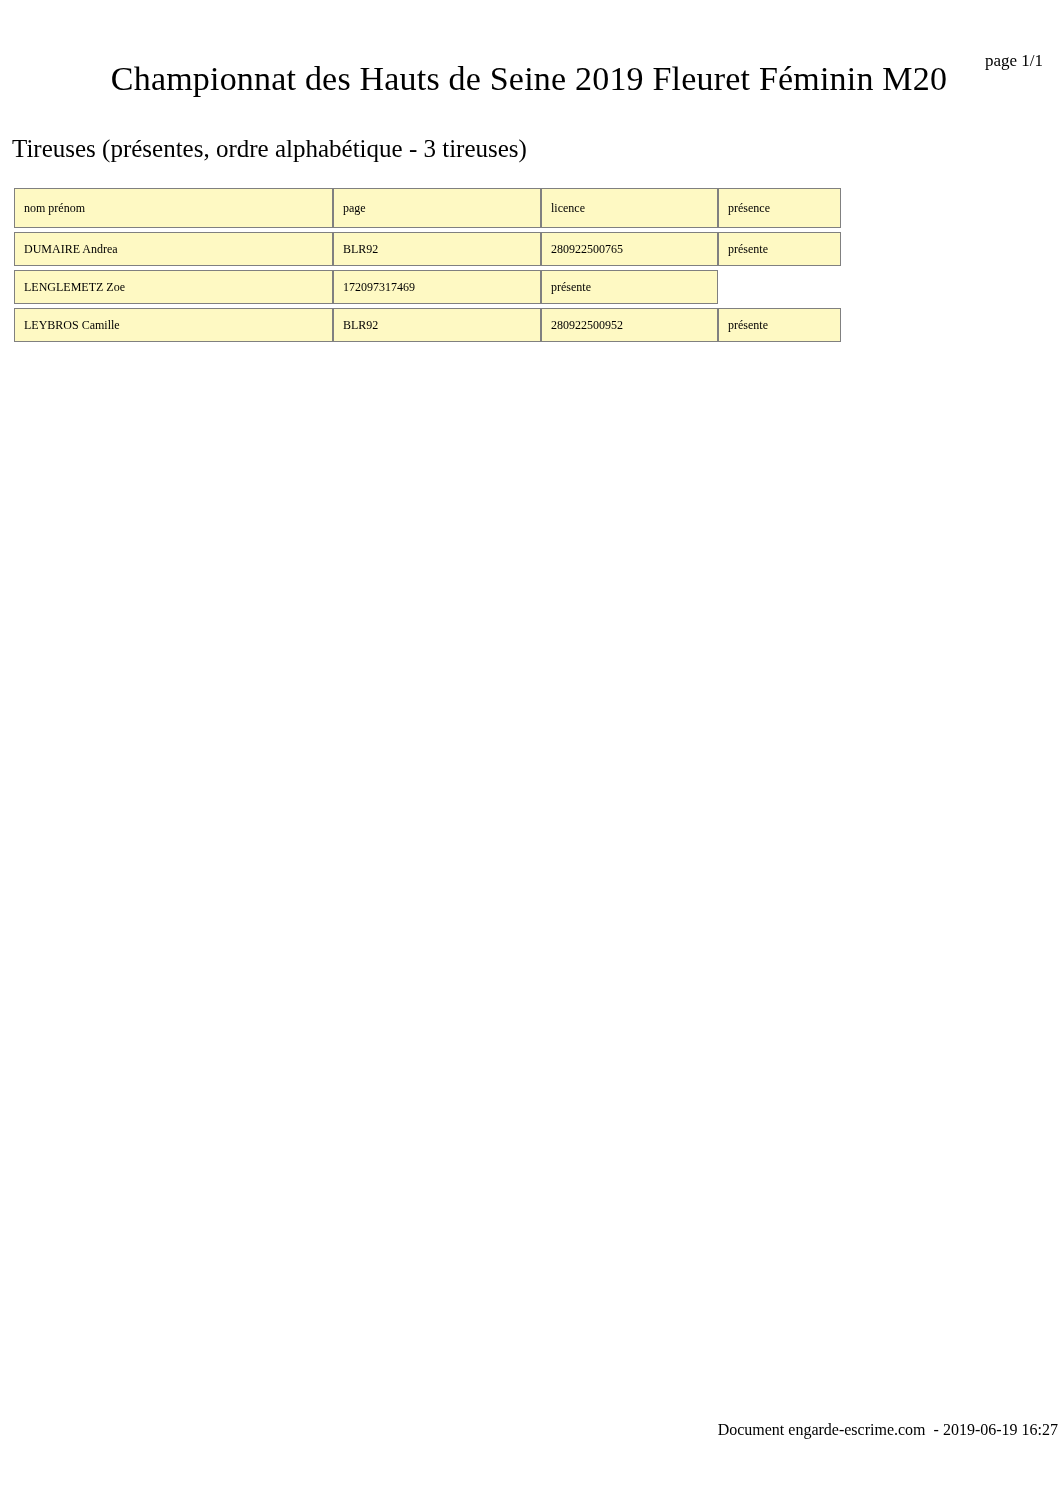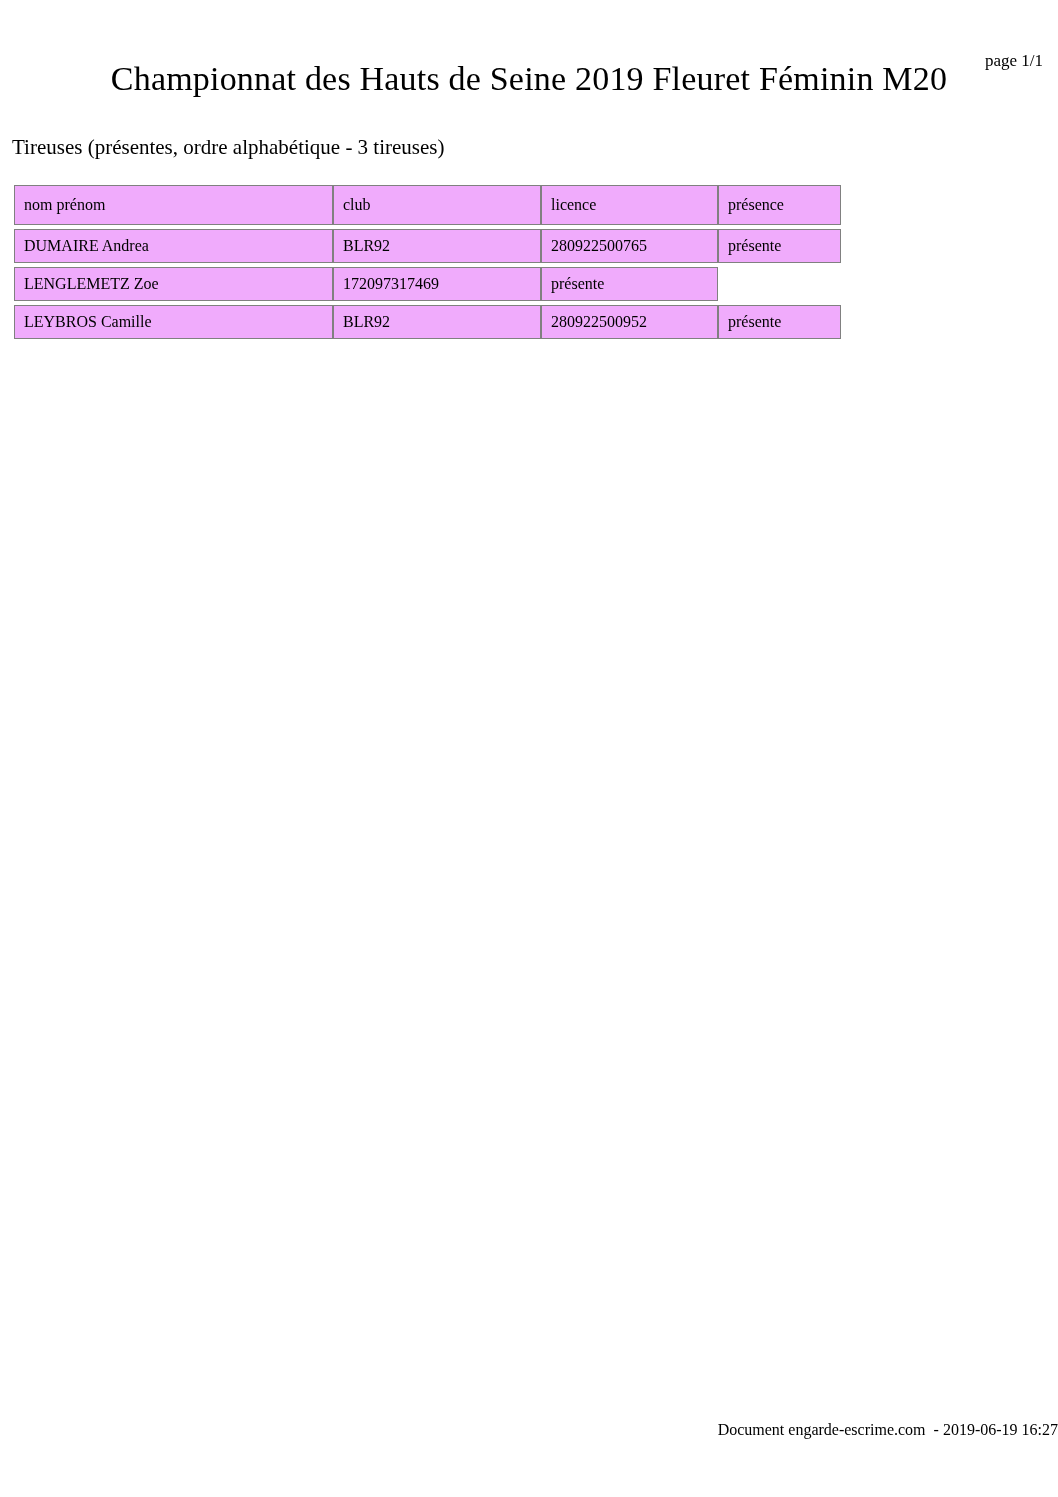--- a/index.html
+++ b/index.html
@@ -31,21 +31,21 @@
   .page-indicator {
     position: absolute;
     top: 51px;
     right: 15px;
     font-size: 17px;
   }
 
   
   .section-heading {
     margin: 37px 0 4px 12px;
-    font-size: 21px;
+    font-size: 25px;
     font-weight: normal;
   }
 
   
   .roster-table {
     margin: 25px 0 0 14px;
     width: 827px;
   }
   .t-row {
     display: grid;
@@ -53,23 +53,23 @@
   }
   .t-row + .t-row {
     margin-top: 4px;
   }
   .t-cell {
     border: 1px solid #808080;
     box-sizing: border-box;
     display: flex;
     align-items: center;
     padding-left: 9px;
-    font-size: 16px;
+    font-size: 12px;
     height: 34px;
-    background: #f0abfc;
+    background: #fef9c3;
     overflow: hidden;
     white-space: nowrap;
   }
   .t-row.head .t-cell {
     height: 40px;
   }
   
 
   
   .doc-footer {
@@ -89,21 +89,21 @@
   <div class="doc-title">Championnat des Hauts de Seine 2019 Fleuret Féminin M20</div>
   <div class="page-indicator">page 1/1</div>
 </div>
 
 <div class="section-heading">Tireuses (présentes, ordre alphabétique - 3 tireuses)</div>
 
 <div class="roster-table">
 
   <div class="t-row head">
     <div class="t-cell">nom prénom</div>
-    <div class="t-cell">club</div>
+    <div class="t-cell">page</div>
     <div class="t-cell">licence</div>
     <div class="t-cell">présence</div>
   </div>
 
   <div class="t-row">
     <div class="t-cell">DUMAIRE Andrea</div>
     <div class="t-cell">BLR92</div>
     <div class="t-cell">280922500765</div>
     <div class="t-cell">présente</div>
   </div>

